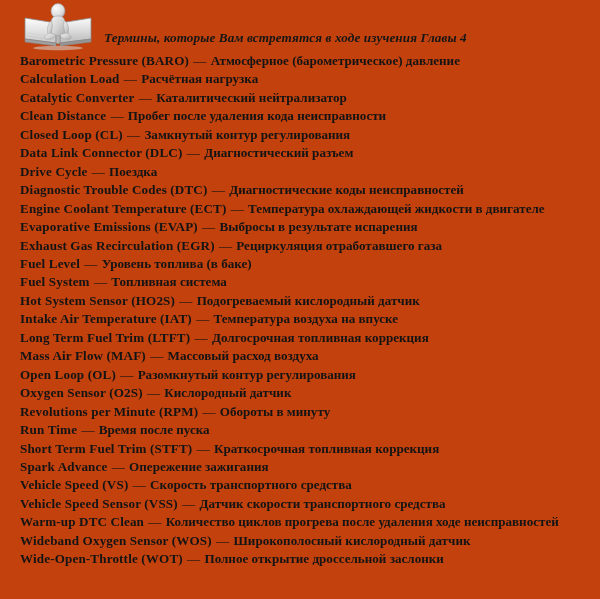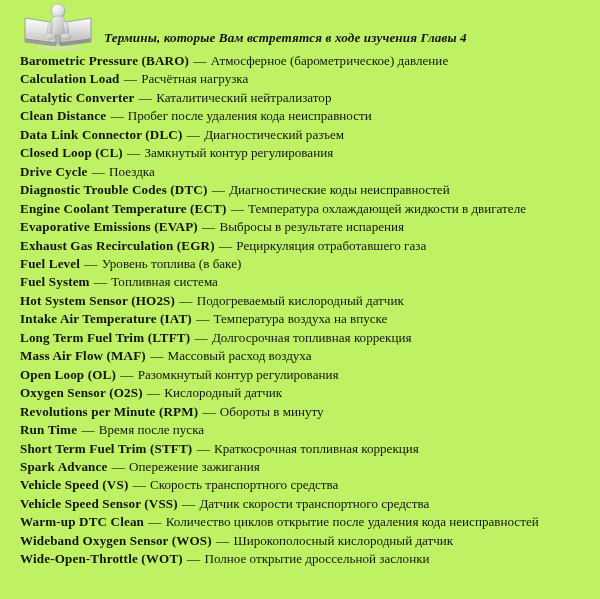--- a/index.html
+++ b/index.html
@@ -16,21 +16,21 @@
     color: #1a1a1a;
     -webkit-font-smoothing: antialiased;
   }
 
   .page {
     position: relative;
     width: 600px;
     height: 599px;
     box-sizing: border-box;
     padding: 0;
-    background: #bef264;
+    background: #c2410c;
   }
 
   
   .header {
     position: relative;
     height: 52px;
     display: flex;
     align-items: flex-end;
     padding-left: 22px;
   }
@@ -69,21 +69,21 @@
   }
   .term {
     font-weight: 700;
     letter-spacing: 0.15px;
   }
   .dash {
     font-weight: 400;
     padding: 0 1px;
   }
   .definition {
-    font-weight: 400;
+    font-weight: 700;
   }
 </style>
 </head>
 <body>
 
 <div class="page">
 
   <div class="header">
 
     <div class="book-icon">
@@ -134,39 +134,39 @@
 
     <div class="header-title">Термины, которые Вам встретятся в ходе изучения Главы 4</div>
   </div>
 
   <ul class="glossary">
 
   <li class="glossary-item"><span class="term">Barometric Pressure (BARO)</span> <span class="dash">—</span> <span class="definition">Атмосферное (барометрическое) давление</span></li>
       <li class="glossary-item"><span class="term">Calculation Load</span> <span class="dash">—</span> <span class="definition">Расчётная нагрузка</span></li>
       <li class="glossary-item"><span class="term">Catalytic Converter</span> <span class="dash">—</span> <span class="definition">Каталитический нейтрализатор</span></li>
       <li class="glossary-item"><span class="term">Clean Distance</span> <span class="dash">—</span> <span class="definition">Пробег после удаления кода неисправности</span></li>
+      <li class="glossary-item"><span class="term">Closed Loop (CL)</span> <span class="dash">—</span> <span class="definition">Замкнутый контур регулирования</span></li>
       <li class="glossary-item"><span class="term">Data Link Connector (DLC)</span> <span class="dash">—</span> <span class="definition">Диагностический разъем</span></li>
-      <li class="glossary-item"><span class="term">Closed Loop (CL)</span> <span class="dash">—</span> <span class="definition">Замкнутый контур регулирования</span></li>
       <li class="glossary-item"><span class="term">Drive Cycle</span> <span class="dash">—</span> <span class="definition">Поездка</span></li>
       <li class="glossary-item"><span class="term">Diagnostic Trouble Codes (DTC)</span> <span class="dash">—</span> <span class="definition">Диагностические коды неисправностей</span></li>
       <li class="glossary-item"><span class="term">Engine Coolant Temperature (ECT)</span> <span class="dash">—</span> <span class="definition">Температура охлаждающей жидкости в двигателе</span></li>
       <li class="glossary-item"><span class="term">Evaporative Emissions (EVAP)</span> <span class="dash">—</span> <span class="definition">Выбросы в результате испарения</span></li>
       <li class="glossary-item"><span class="term">Exhaust Gas Recirculation (EGR)</span> <span class="dash">—</span> <span class="definition">Рециркуляция отработавшего газа</span></li>
       <li class="glossary-item"><span class="term">Fuel Level</span> <span class="dash">—</span> <span class="definition">Уровень топлива (в баке)</span></li>
       <li class="glossary-item"><span class="term">Fuel System</span> <span class="dash">—</span> <span class="definition">Топливная система</span></li>
       <li class="glossary-item"><span class="term">Hot System Sensor (HO2S)</span> <span class="dash">—</span> <span class="definition">Подогреваемый кислородный датчик</span></li>
       <li class="glossary-item"><span class="term">Intake Air Temperature (IAT)</span> <span class="dash">—</span> <span class="definition">Температура воздуха на впуске</span></li>
       <li class="glossary-item"><span class="term">Long Term Fuel Trim (LTFT)</span> <span class="dash">—</span> <span class="definition">Долгосрочная топливная коррекция</span></li>
       <li class="glossary-item"><span class="term">Mass Air Flow (MAF)</span> <span class="dash">—</span> <span class="definition">Массовый расход воздуха</span></li>
       <li class="glossary-item"><span class="term">Open Loop (OL)</span> <span class="dash">—</span> <span class="definition">Разомкнутый контур регулирования</span></li>
       <li class="glossary-item"><span class="term">Oxygen Sensor (O2S)</span> <span class="dash">—</span> <span class="definition">Кислородный датчик</span></li>
       <li class="glossary-item"><span class="term">Revolutions per Minute (RPM)</span> <span class="dash">—</span> <span class="definition">Обороты в минуту</span></li>
       <li class="glossary-item"><span class="term">Run Time</span> <span class="dash">—</span> <span class="definition">Время после пуска</span></li>
       <li class="glossary-item"><span class="term">Short Term Fuel Trim (STFT)</span> <span class="dash">—</span> <span class="definition">Краткосрочная топливная коррекция</span></li>
       <li class="glossary-item"><span class="term">Spark Advance</span> <span class="dash">—</span> <span class="definition">Опережение зажигания</span></li>
       <li class="glossary-item"><span class="term">Vehicle Speed (VS)</span> <span class="dash">—</span> <span class="definition">Скорость транспортного средства</span></li>
       <li class="glossary-item"><span class="term">Vehicle Speed Sensor (VSS)</span> <span class="dash">—</span> <span class="definition">Датчик скорости транспортного средства</span></li>
-      <li class="glossary-item"><span class="term">Warm-up DTC Clean</span> <span class="dash">—</span> <span class="definition">Количество циклов открытие после удаления кода неисправностей</span></li>
+      <li class="glossary-item"><span class="term">Warm-up DTC Clean</span> <span class="dash">—</span> <span class="definition">Количество циклов прогрева после удаления ходе неисправностей</span></li>
       <li class="glossary-item"><span class="term">Wideband Oxygen Sensor (WOS)</span> <span class="dash">—</span> <span class="definition">Широкополосный кислородный датчик</span></li>
       <li class="glossary-item"><span class="term">Wide-Open-Throttle (WOT)</span> <span class="dash">—</span> <span class="definition">Полное открытие дроссельной заслонки</span></li>
     </ul>
 
 </div>
 
 </body></html>

